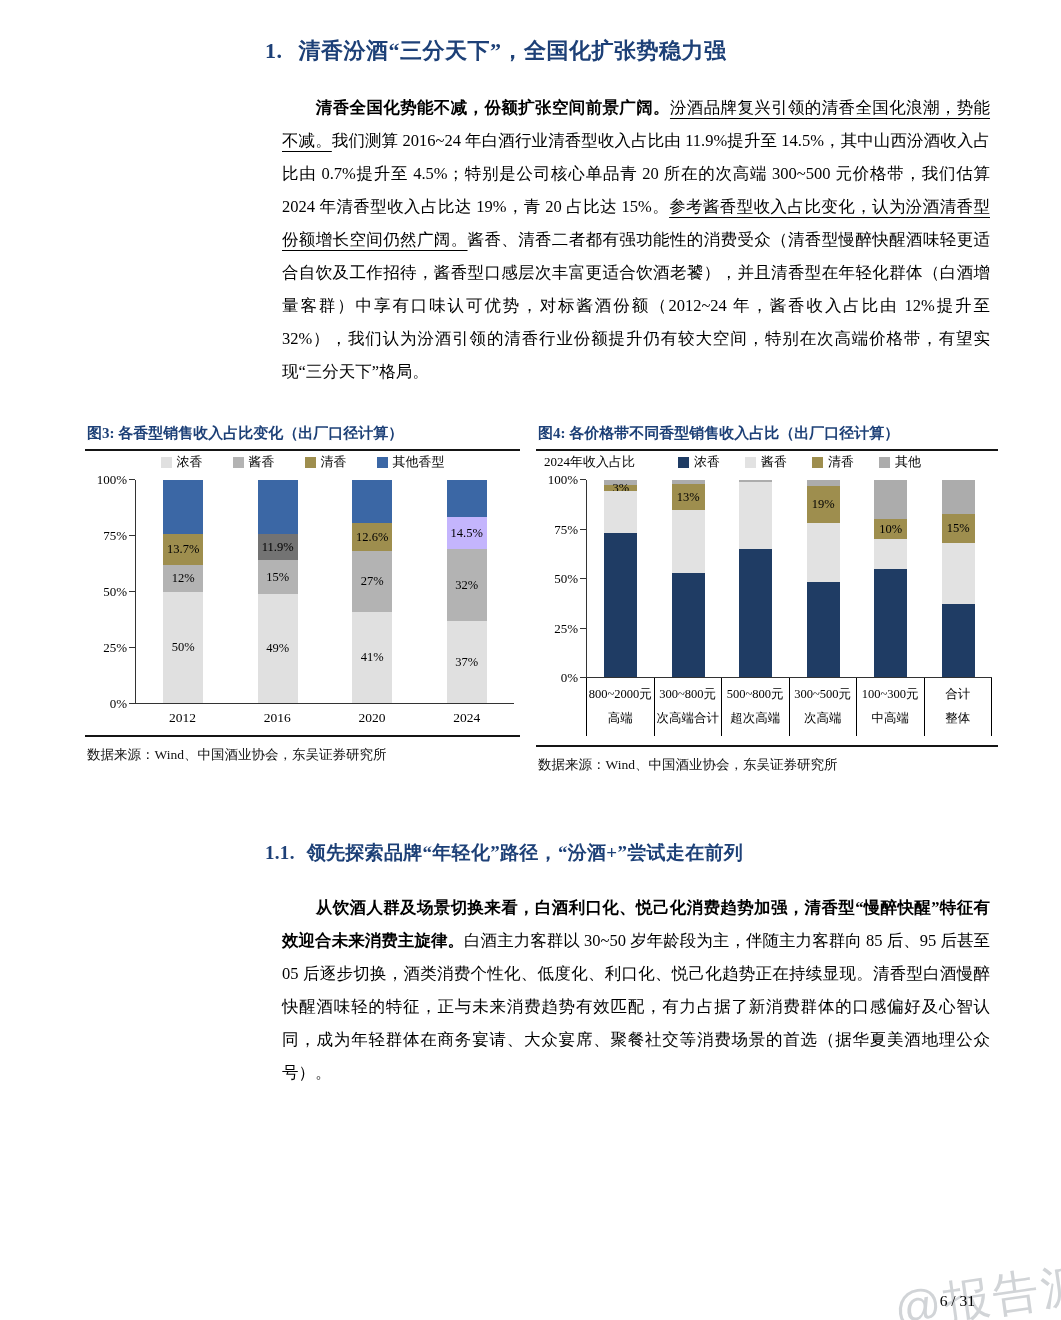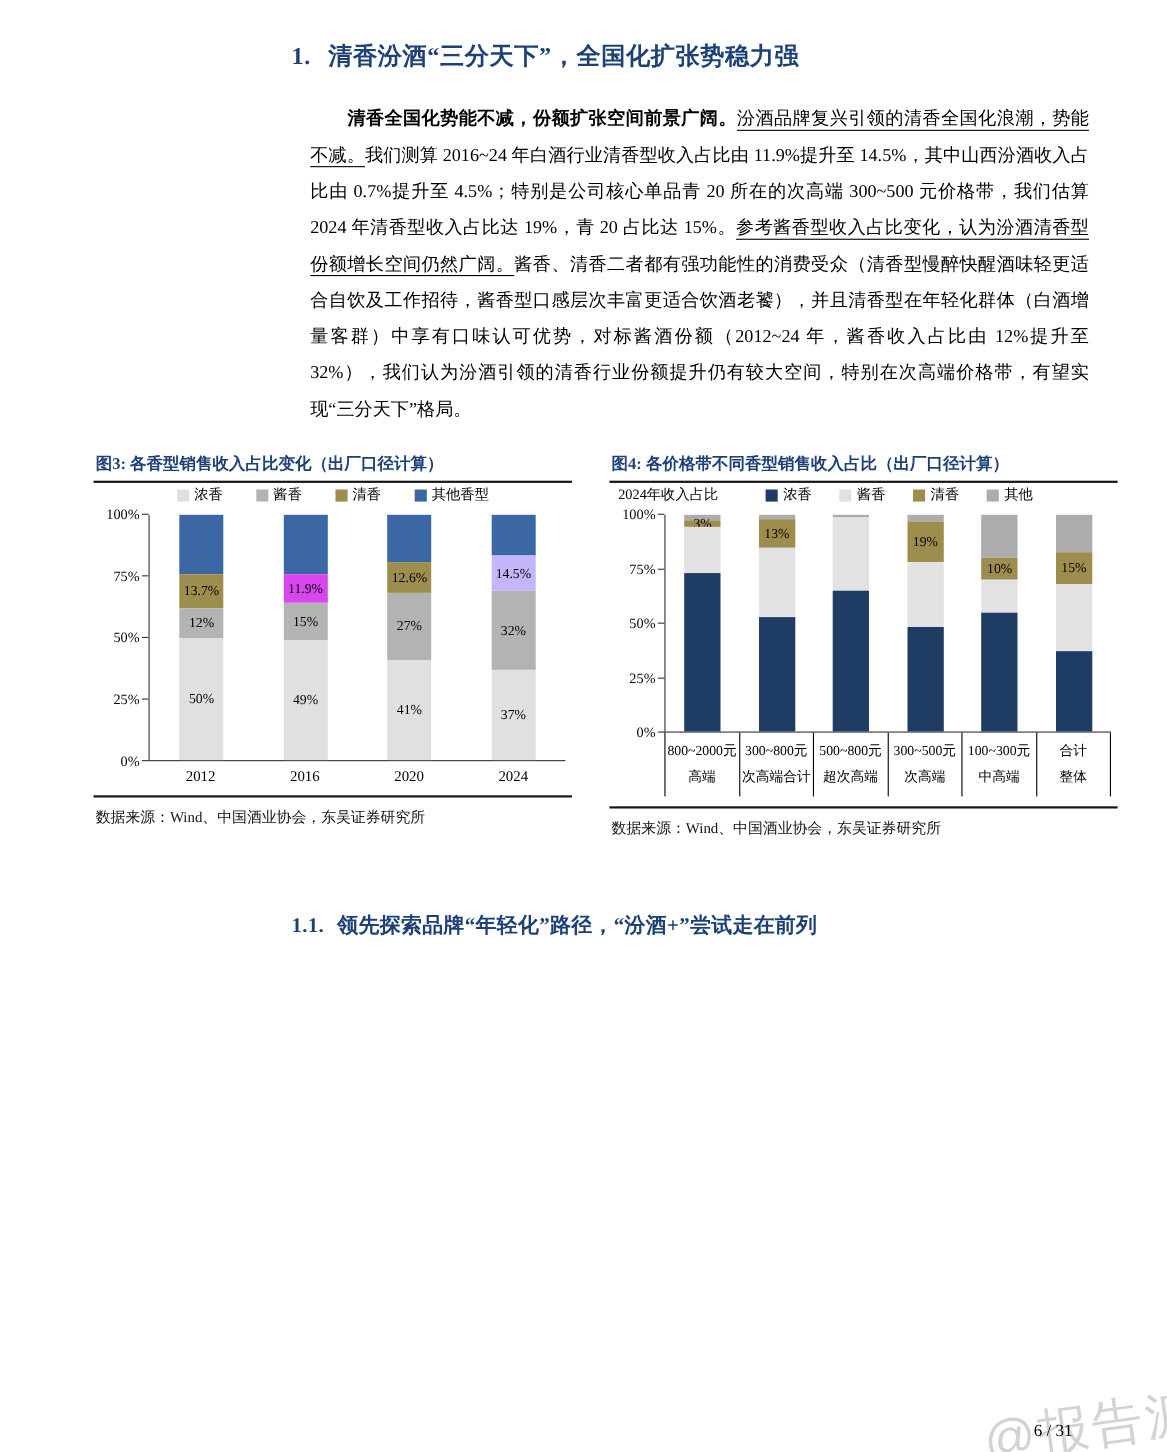--- a/index.html
+++ b/index.html
@@ -15,21 +15,21 @@
   .h2{margin:66px 0 0 265px;font-size:19px;font-weight:bold;color:#1d4077;letter-spacing:.3px;}
   .h2 .h-num{margin-right:12px;}
 
   
   .para{width:708px;margin:25px 0 0 282px;font-size:16.5px;line-height:2.0;
         text-align:justify;text-indent:2.05em;}
   .para .b{font-weight:bold;}
   .para .u{text-decoration:underline;text-underline-offset:5px;}
 
   
-  .figures{display:flex;gap:34px;width:935px;margin:24px 0 0 85px;}
+  .figures{display:flex;gap:16px;width:935px;margin:36px 0 0 85px;}
   .fig{margin:0;}
   .fig3{width:435px;}
   .fig4{width:462px;}
   .fig-title{font-size:15px;font-weight:bold;color:#1d4077;padding:0 0 6px 2px;
              border-bottom:2.6px solid #151515;}
   .fig-chart{border-bottom:2.6px solid #151515;padding:0 2px 9px 2px;}
   .fig-source{font-size:13.5px;padding:9px 0 0 2px;color:#111;}
 
   
   .legend{display:flex;justify-content:center;gap:30px;font-size:13px;padding:2px 0 9px 0;align-items:center;}
@@ -115,21 +115,21 @@
                 </div>
                 <div class="seg" style="height: 24.3%; background: rgb(59, 103, 165);"></div>
               </div>
               <div class="bar" style="width: 40px;">
                 <div class="seg" style="height: 49%; background: rgb(224, 224, 224);">
                   <span>49%</span>
                 </div>
                 <div class="seg" style="height: 15%; background: rgb(179, 179, 179);">
                   <span>15%</span>
                 </div>
-                <div class="seg" style="height: 11.9%; background: #d946ef;">
+                <div class="seg" style="height: 11.9%; background: #737373;">
                   <span>11.9%</span>
                 </div>
                 <div class="seg" style="height: 24.1%; background: rgb(59, 103, 165);"></div>
               </div>
               <div class="bar" style="width: 40px;">
                 <div class="seg" style="height: 41%; background: rgb(224, 224, 224);">
                   <span>41%</span>
                 </div>
                 <div class="seg" style="height: 27%; background: rgb(179, 179, 179);">
                   <span>27%</span>
@@ -269,17 +269,18 @@
               <div class="xline">整体</div>
             </div>
           </div>
         </div>
       <div class="fig-source">数据来源：Wind、中国酒业协会，东吴证券研究所</div>
     </figure>
   </div>
 
   <h2 class="h2"><span class="h-num">1.1.</span><span>领先探索品牌“年轻化”路径，“汾酒+”尝试走在前列</span></h2>
 
+  <div class="para" id="para2"><span class="b">从饮酒人群及场景切换来看，白酒利口化、悦己化消费趋势加强，清香型“慢醉快醒”特征有效迎合未来消费主旋律。</span><span>白酒主力客群以 30~50 岁年龄段为主，伴随主力客群向 85 后、95 后甚至 05 后逐步切换，酒类消费个性化、低度化、利口化、悦己化趋势正在持续显现。清香型白酒慢醉快醒酒味轻的特征，正与未来消费趋势有效匹配，有力占据了新消费群体的口感偏好及心智认同，成为年轻群体在商务宴请、大众宴席、聚餐社交等消费场景的首选（据华夏美酒地理公众号）。</span></div>
 
   <div class="watermark">@报告派</div>
   <div class="page-num">6 / 31</div>
 
 </div>
 
 </body></html>

